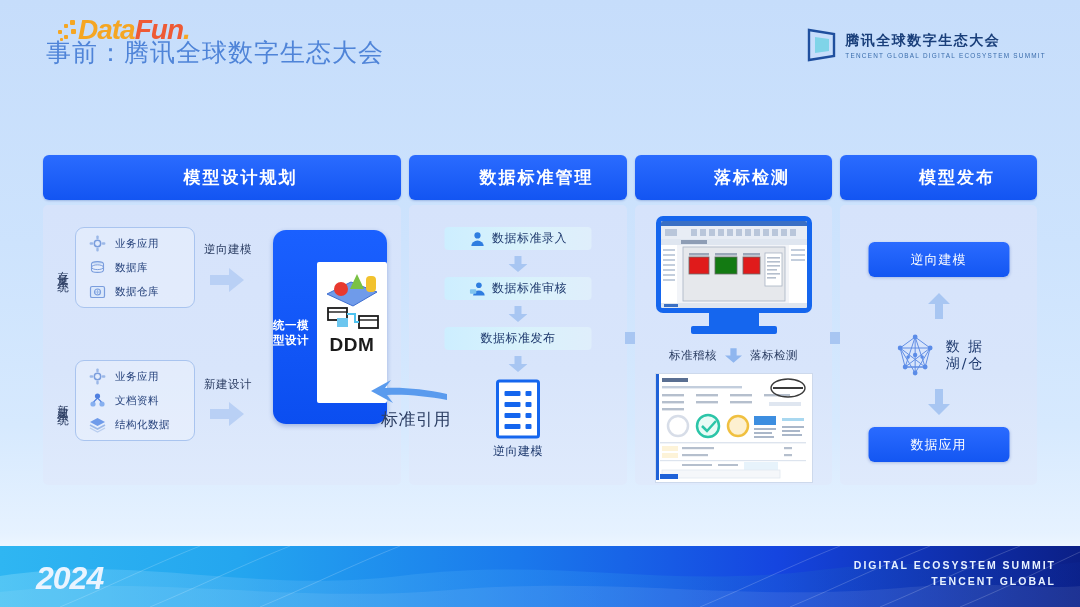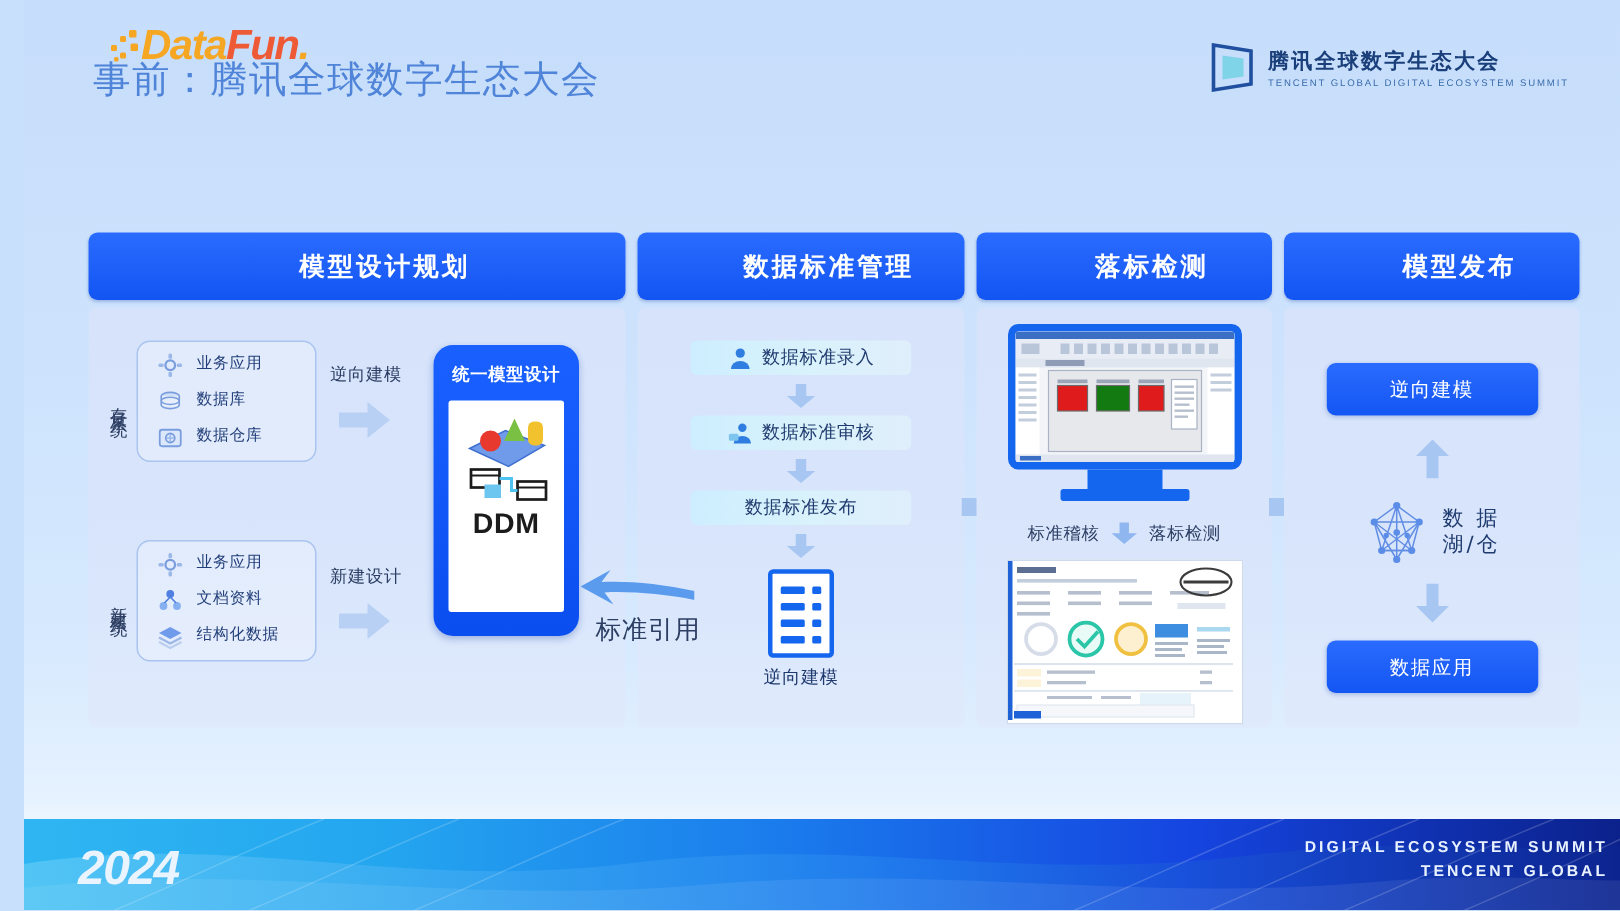--- a/index.html
+++ b/index.html
@@ -2,21 +2,21 @@
 <html><head>
 <meta charset="utf-8">
 <style>
   html,body{margin:0;padding:0;}
   body{
     width:1080px;height:607px;overflow:hidden;position:relative;
     background:#c9e0fc;
     font-family:"Liberation Sans","DejaVu Sans",sans-serif;
   }
   
-  .slide{position:absolute;inset:0;background:linear-gradient(180deg,#c6ddfb 0%,#cde3fd 40%,#d6e9fe 70%,#e6f2ff 88%,#ffffff 95%);margin-left:16px;}
+  .slide{position:absolute;inset:0;background:linear-gradient(180deg,#c6ddfb 0%,#cde3fd 40%,#d6e9fe 70%,#e6f2ff 88%,#ffffff 95%);}
 
   
   .logo{position:absolute;left:58px;top:14px;width:150px;height:34px;}
   .logo .dots{position:absolute;left:0;top:6px;width:30px;height:22px;}
   .logo .dots i{position:absolute;display:block;background:#f5a623;border-radius:1px;}
   .logo-text{position:absolute;left:20px;top:0;font-size:28px;font-weight:bold;font-style:italic;letter-spacing:-1px;}
   .logo-text .a{color:#f5a623;}
   .logo-text .b{color:#ee5a35;}
   .logo-text .c{color:#f5a623;}
 
@@ -59,33 +59,33 @@
   .grp-label{
     writing-mode:vertical-rl;font-size:11.5px;color:#2c3e63;letter-spacing:3px;
     line-height:1.05;margin-right:6px;text-align:center;
     font-family:"DejaVu Sans","Liberation Sans",sans-serif;
   }
   .grp-box{
     width:118px;border:1px solid #a9c4ef;border-radius:9px;
     background:rgba(255,255,255,.28);
     padding:7px 0 7px 0;display:flex;flex-direction:column;gap:7px;
   }
-  .grp-row{display:flex;align-items:flex-start;gap:9px;padding-left:13px;}
+  .grp-row{display:flex;align-items:center;gap:9px;padding-left:13px;}
   .gi{width:17px;height:17px;position:relative;flex:none;}
   .grp-row span{font-size:10.5px;color:#24407a;font-family:"DejaVu Sans","Liberation Sans",sans-serif;letter-spacing:.5px;}
 
   .fat-arrow{position:absolute;width:34px;height:26px;}
   .fat-arrow svg{width:100%;height:100%;display:block;}
   .arrow-cap{position:absolute;font-size:11.5px;color:#2c3e63;white-space:nowrap;font-family:"DejaVu Sans","Liberation Sans",sans-serif;letter-spacing:.5px;}
 
   .ddm-card{
-    position:absolute;left:230px;top:25px;width:97px;height:194px;border-radius:13px;
+    position:absolute;left:230px;top:25px;width:114px;height:194px;border-radius:13px;
     background:linear-gradient(180deg,#1a60ff 0%,#0b4ef0 100%);
     box-shadow:0 2px 5px rgba(20,60,160,.3);
-    display:flex;flex-direction:column;align-items:center;
+    display:flex;flex-direction:row;align-items:center;
   }
   .ddm-title{color:#fff;font-size:11.5px;font-weight:bold;margin-top:12px;letter-spacing:.5px;font-family:"DejaVu Sans","Liberation Sans",sans-serif;}
   .ddm-inner{
     width:77px;height:135px;background:#fff;border-radius:2px;margin-top:10px;
     display:flex;flex-direction:column;align-items:center;justify-content:flex-start;padding-top:6px;
   }
   .ddm-word{font-size:19px;font-weight:bold;color:#1b1b1b;letter-spacing:.5px;margin-top:4px;}
 
   
   .pill{

